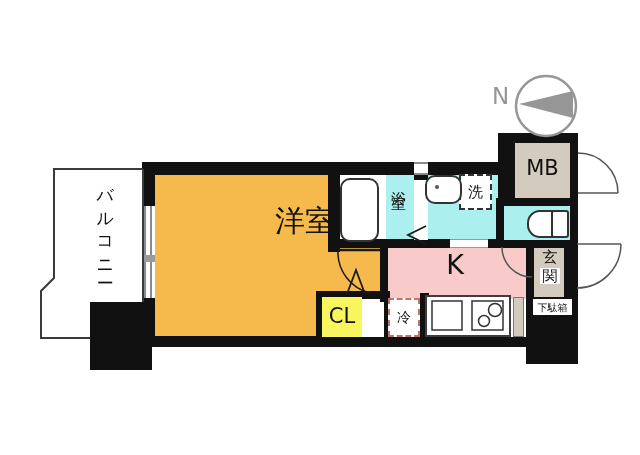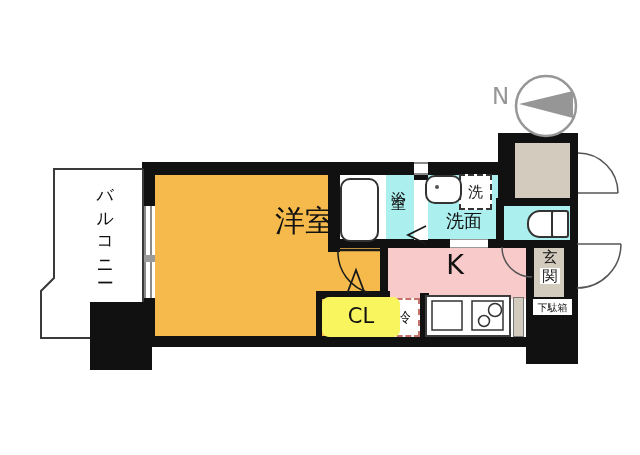--- a/index.html
+++ b/index.html
@@ -75,21 +75,21 @@
   <div class="detail" style="left:450px;top:239px;width:38px;height:9px;background:#fff;border-top:1px solid #999;border-bottom:1px solid #999;"></div>
 
   <div class="detail center" style="left:459px;top:174px;width:33px;height:36px;background:#fff;border:2px dashed #333;">
     <span class="label" style="position:static;font-size:15px;">洗</span>
   </div>
 
   <div class="detail center" style="left:388px;top:298px;width:32px;height:39px;background:#fff;border:2px dashed var(--fridge-dash,#C4706B);">
     <span class="label" style="position:static;font-size:14px;">冷</span>
   </div>
 
-  <div class="detail center c-yellow" style="left:322px;top:297px;width:78px;height:40px;border-radius:7px;">
+  <div class="detail center c-yellow" style="left:322px;top:297px;width:40px;height:40px;">
     <span class="label" style="position:static;font-size:21px;">CL</span>
   </div>
 
   <div class="detail" style="left:425px;top:295px;width:86px;height:42px;background:#fff;border:2px solid #3d3d3d;"></div>
 
   <div class="detail c-beige" style="left:513px;top:297px;width:11px;height:40px;border:1px solid #777;"></div>
 
   <svg class="overlay-svg" width="640" height="455" viewBox="0 0 640 455">
 
     <polyline points="143,169 54,169 54,278 41,291 41,338 143,338" fill="none" stroke="var(--outline,#3a3a3a)" stroke-width="2"></polyline>
@@ -130,22 +130,22 @@
   <div class="label" style="left:492px;top:84px;font-size:23px;color:var(--compass,#969696);">N</div>
 
   <div class="label vtext" style="left:96px;top:176px;font-size:17px;letter-spacing:5px;">バルコニー</div>
 
   <div class="label" style="left:150px;top:202px;width:185px;text-align:right;font-size:30px;line-height:37px;">
     <div>洋室</div>
   </div>
 
   <div class="label vtext" style="left:390px;top:179px;font-size:15px;letter-spacing:4px;">浴室</div>
 
-  <div class="label" style="left:430px;top:211px;width:68px;text-align:center;font-size:18px;">洗面</div>
 
+  <div class="label" style="left:515px;top:157px;width:55px;text-align:center;font-size:21px;">MB</div>
 
   <div class="label" style="left:405px;top:250px;width:100px;text-align:center;font-size:27px;">K</div>
 
   <div class="label" style="left:540px;top:249px;width:20px;text-align:center;font-size:15px;">
     <div>玄</div>
     <div style="background:#fff;margin-top:2px;">関</div>
   </div>
 
   <div class="label center" style="left:531px;top:297px;width:43px;height:20px;background:#fff;border:2px solid #111;">
     <span style="font-size:10px;letter-spacing:0;">下駄箱</span>

